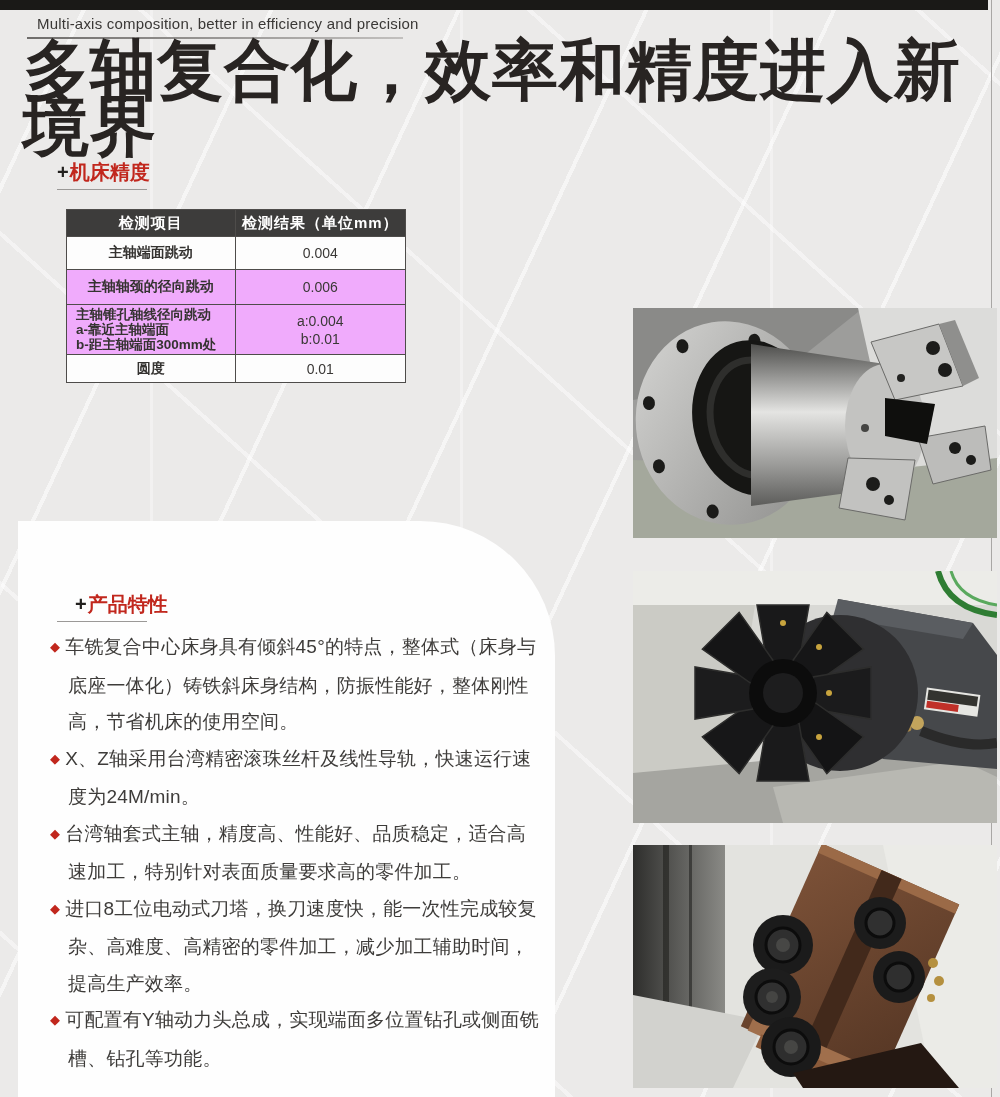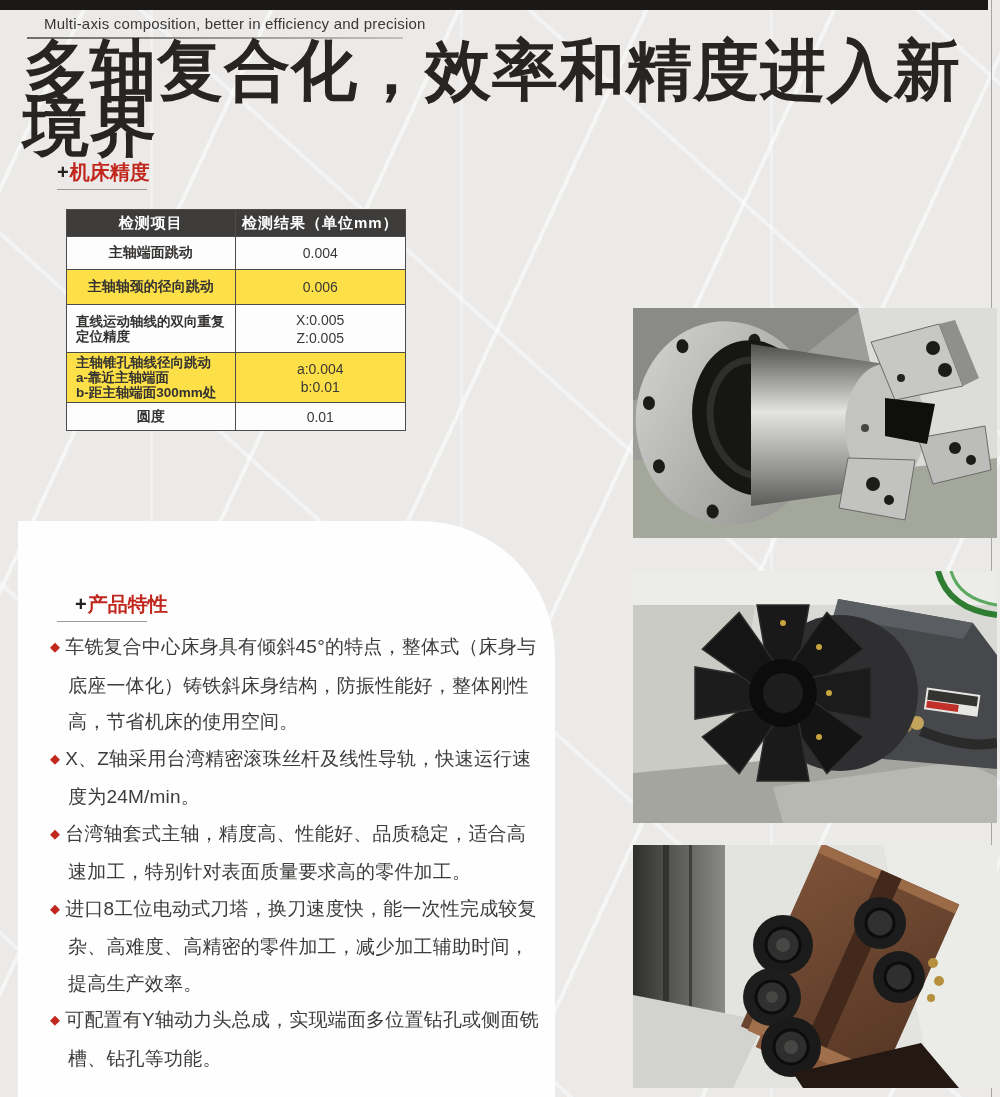--- a/index.html
+++ b/index.html
@@ -11,41 +11,41 @@
     background-color:#ebeae9;
     background-image:
       repeating-linear-gradient(115deg, rgba(255,255,255,0) 0 78px, rgba(255,255,255,.55) 78px 82px, rgba(255,255,255,0) 82px 170px),
       repeating-linear-gradient(42deg,  rgba(255,255,255,0) 0 120px, rgba(255,255,255,.45) 120px 124px, rgba(255,255,255,0) 124px 260px),
       repeating-linear-gradient(90deg,  rgba(255,255,255,0) 0 150px, rgba(255,255,255,.35) 150px 153px, rgba(255,255,255,0) 153px 310px);
   }
 
   .topbar{ position:absolute; left:0; top:0; width:988px; height:10px; background:#1a1917; }
   .edge-line{ position:absolute; left:991px; top:0; width:1px; height:1097px; background:#a9a7a5; }
 
-  .subtitle{ position:absolute; left:44px; top:15px; font-size:15px; letter-spacing:.2px; color:#3a3836; }
+  .subtitle{ position:absolute; left:37px; top:15px; font-size:15px; letter-spacing:.2px; color:#3a3836; }
   .subtitle-underline{ position:absolute; left:27px; top:37px; width:376px; height:2px;
     background:linear-gradient(to right,#6f6d6b,#c2c0be); }
   .main-title{ position:absolute; left:23px; top:42px; width:960px;
     font-size:66px; font-weight:bold; color:#282422; letter-spacing:1px; line-height:56px; }
 
   .sec-title{ font-size:20px; font-weight:bold; line-height:24px; }
   .sec-title .plus{ color:#22201e; margin-right:1px; }
   .sec-title .red{ color:#c1271d;font-family:Liberation Serif, serif; }
   .sec1-title{ position:absolute; left:57px; top:160px; }
   .sec1-underline{ position:absolute; left:57px; top:189px; width:90px; height:1px; background:#9b9997; }
 
   .spec-table{ position:absolute; left:66px; top:209px; width:340px; border-collapse:collapse;
     background:#fdfdfd; }
   .spec-table th,.spec-table td{ border:1px solid #4e4c4a; vertical-align:middle; }
   .spec-table th{ background:#3d3c3b; color:#ffffff; font-size:15px; font-weight:bold;
     height:27px; text-align:center; letter-spacing:1px; }
   .spec-table td{ font-size:14px; color:#353331; text-align:center; padding:2px 6px; }
   .spec-table td.item{ font-weight:bold; }
   .spec-table td.left{ text-align:left; padding-left:9px; line-height:15px; font-size:13.5px; }
-  .spec-table tr.alt td{ background:#fde047; }
+  .spec-table tr.alt td{ background:#f0abfc; }
   .spec-table td.result{ white-space:pre-line; line-height:18px; color:#3a3836; }
   .r1 td{ height:33px; } .r2 td{ height:35px; } .r3 td{ height:48px; }
   .r4 td{ height:47px; } .r5 td{ height:28px; }
 
   .card{ position:absolute; left:18px; top:521px; width:537px; height:576px;
     background:#fefefe; border-top-right-radius:135px; }
   .sec2-title{ position:absolute; left:57px; top:71px; }
   .sec2-underline{ position:absolute; left:39px; top:100px; width:90px; height:1px; background:#9b9997; }
   .features{ position:absolute; left:32px; top:108px; width:492px; list-style:none; }
   .features li{ font-size:19px; line-height:36.5px; color:#3e3c3a;
@@ -85,25 +85,20 @@
       <th>检测项目</th>
       <th>检测结果（单位mm）</th>
     </tr>
     <tr class="r1">
       <td class="item">主轴端面跳动</td>
       <td class="result">0.004</td>
     </tr>
     <tr class="r2 alt">
       <td class="item">主轴轴颈的径向跳动</td>
       <td class="result">0.006</td>
-    </tr>
-    <tr class="r3">
-      <td class="item left" style="white-space:pre-line">直线运动轴线的双向重复定位精度</td>
-      <td class="result">X:0.005
-Z:0.005</td>
     </tr>
     <tr class="r4 alt">
       <td class="item left" style="white-space:pre-line">主轴锥孔轴线径向跳动
 a-靠近主轴端面
 b-距主轴端面300mm处</td>
       <td class="result">a:0.004
 b:0.01</td>
     </tr>
     <tr class="r5">
       <td class="item">圆度</td>

